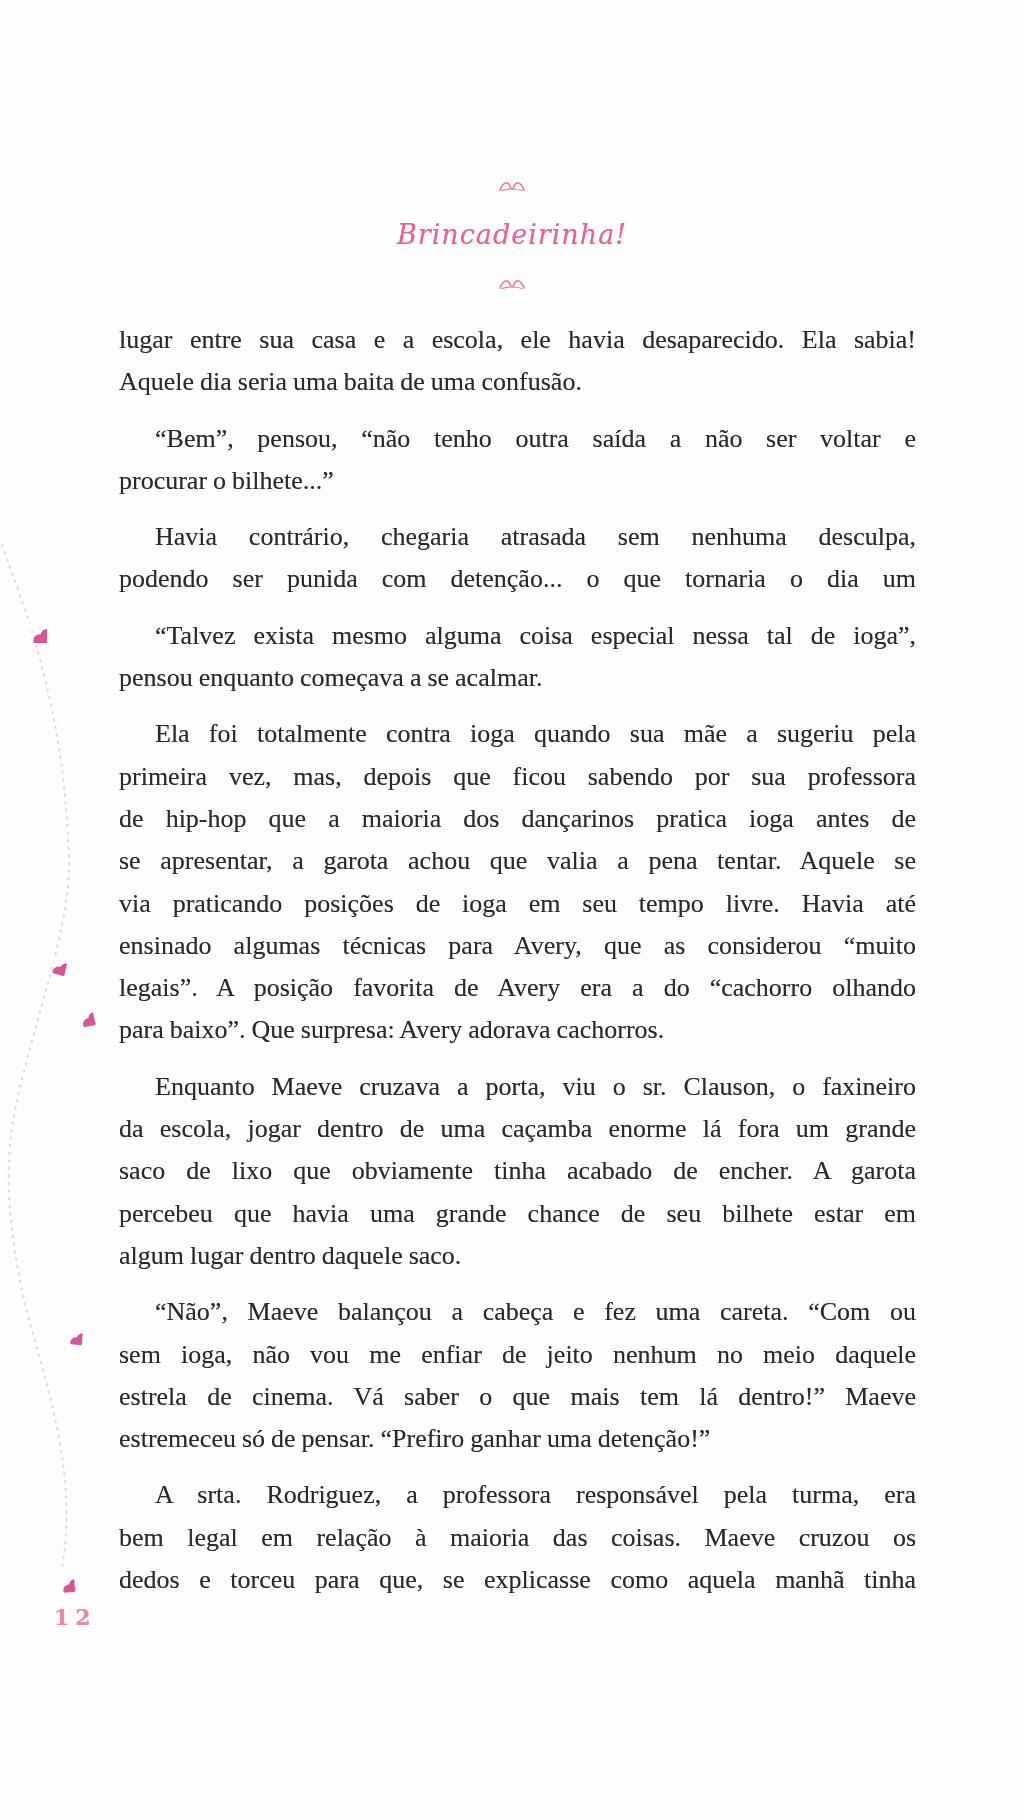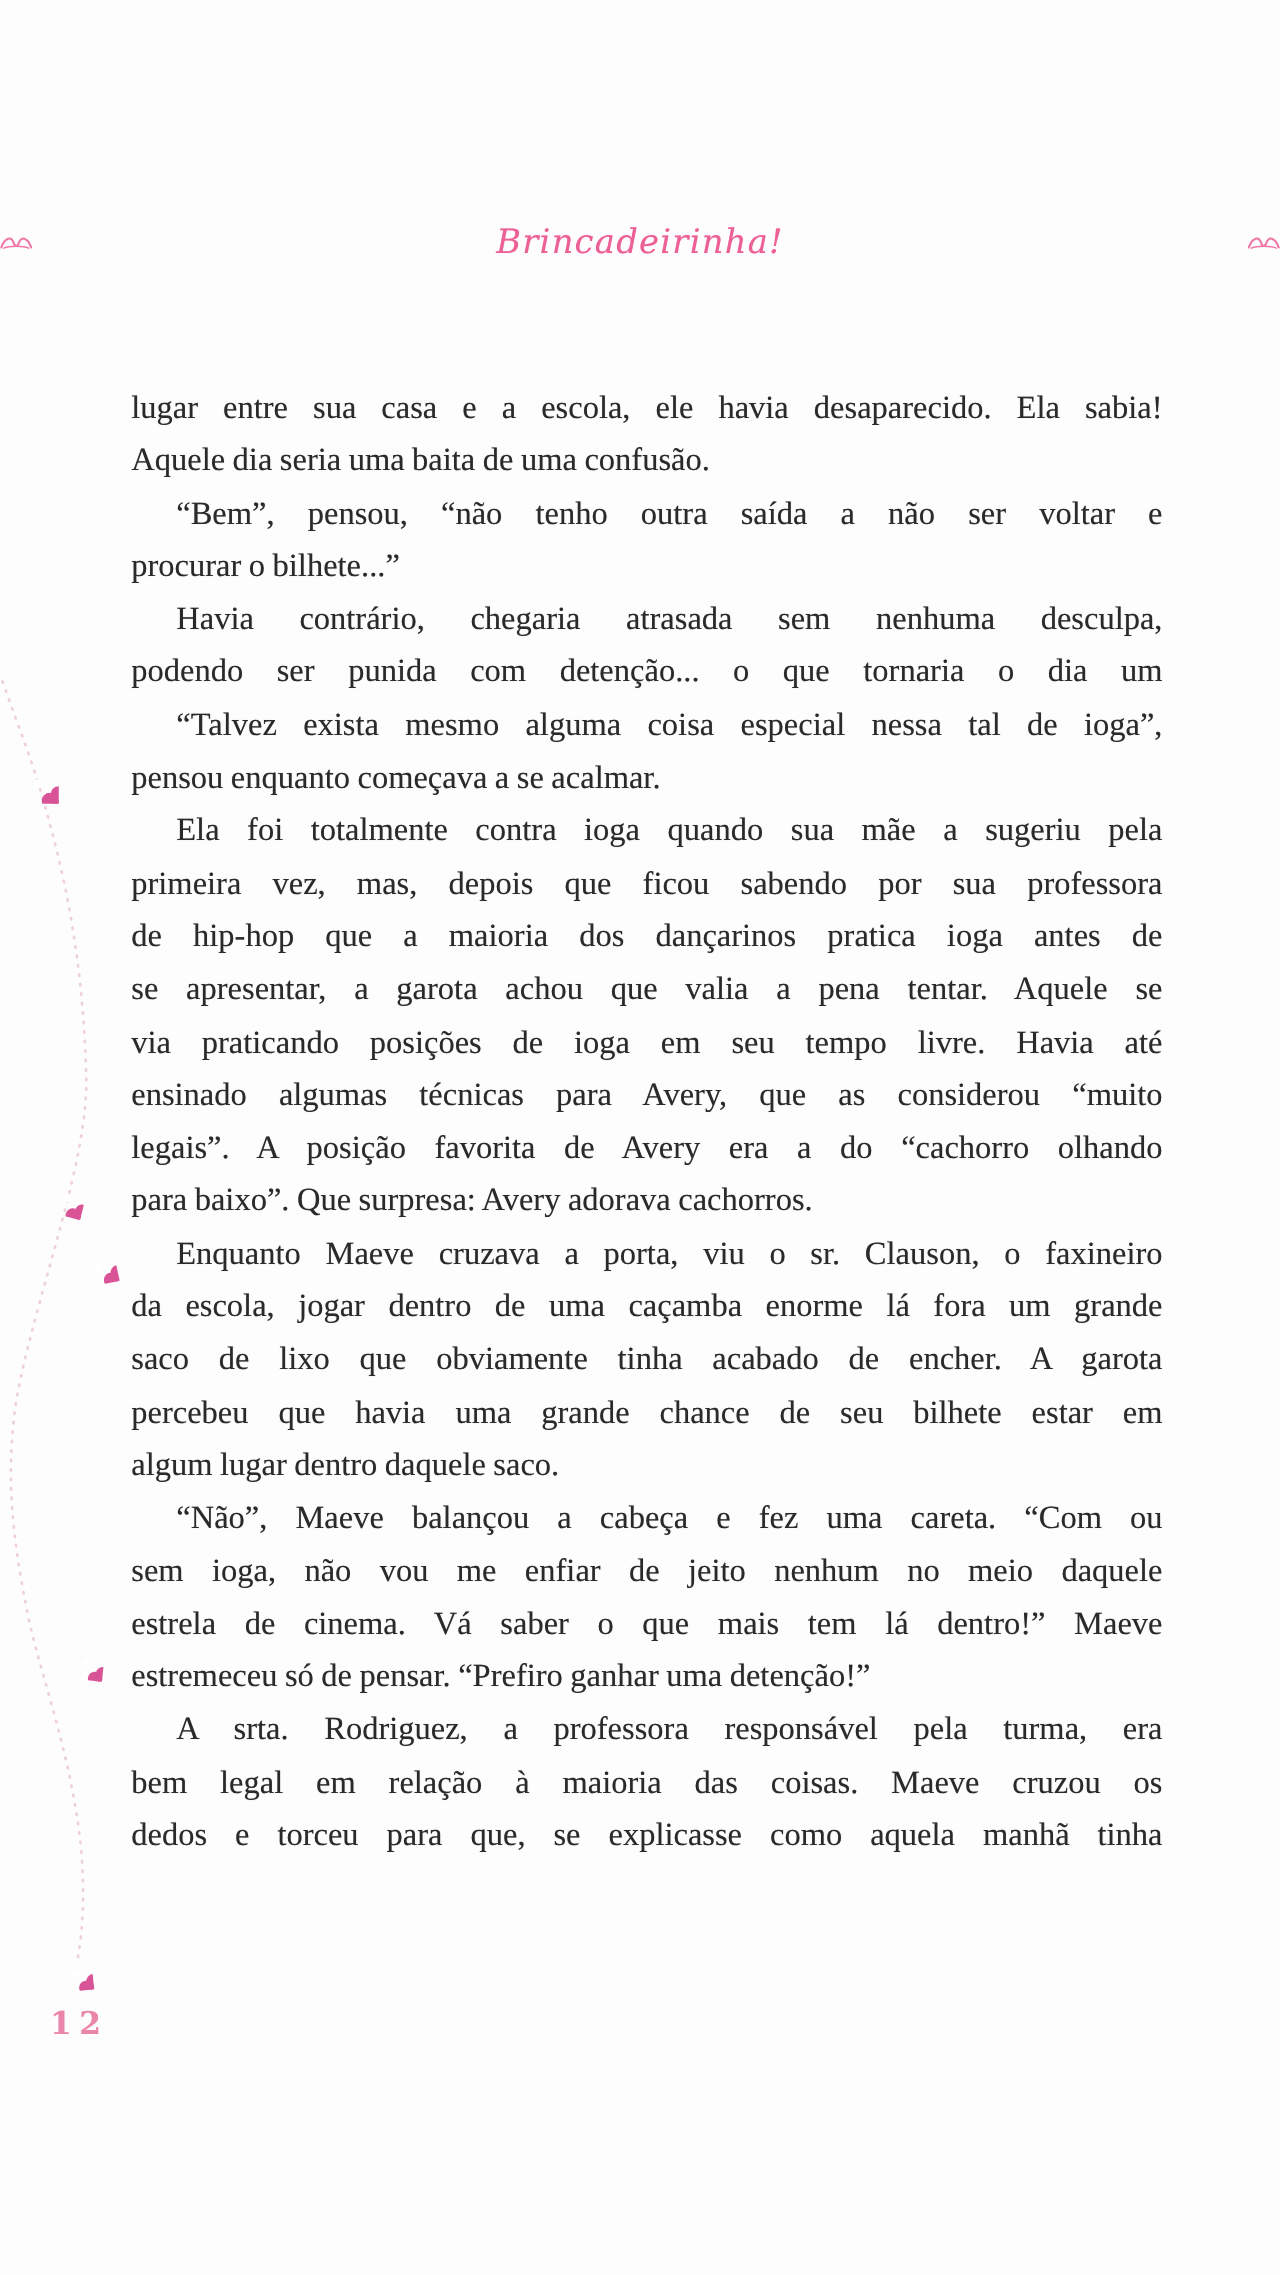--- a/index.html
+++ b/index.html
@@ -5,50 +5,50 @@
   html,body{margin:0;padding:0;}
   body{
     width:1024px;height:1820px;position:relative;overflow:hidden;
     background:#fdfdfd;
     font-family:"Liberation Serif", serif;
   }
   .page{position:absolute;inset:0;}
   
   .header{
     position:absolute;top:178px;left:0;width:100%;
-    display:flex;align-items:center;justify-content:space-between;gap:26px;
+    display:flex;align-items:center;justify-content:center;gap:26px;flex-direction:column;
   }
   .chapter-title{
     font-family:"DejaVu Serif", serif;
     font-style:italic;font-size:27px;letter-spacing:1px;
     text-shadow:0 0 0.6px rgba(238,98,152,0.5);
   }
   .flourish{display:block;opacity:.85;}
   
   .text-block{
     position:absolute;left:105px;top:305px;width:825px;
     font-size:26px;line-height:42.3px;color:#2a2a2a;
     text-shadow:0 0 0.6px rgba(40,40,40,0.45);
     word-spacing:-0.5px;
   }
-  .para{margin:0;}
+  .para{margin:14px;}
   .line{
     height:42.3px;overflow:hidden;
     text-align:justify;text-align-last:justify;
   }
   .line.last{text-align:left;text-align-last:left;}
   .line.indent{text-indent:36px;}
   
   .margin-art{position:absolute;top:0;left:0;pointer-events:none;}
   .flower{position:absolute;}
   
   .page-number{
-    position:absolute;left:40px;top:1604px;
+    position:absolute;left:54px;top:1604px;
     font-family:"DejaVu Serif", serif;
-    font-size:25px;font-weight:bold;letter-spacing:6px;
+    font-size:22px;font-weight:bold;letter-spacing:6px;
     text-shadow:0 0 0.5px rgba(234,134,170,0.5);
   }
 </style>
 </head>
 <body>
 
 <div class="page">
 
   <svg width="0" height="0" style="position:absolute" aria-hidden="true">
     <defs>

